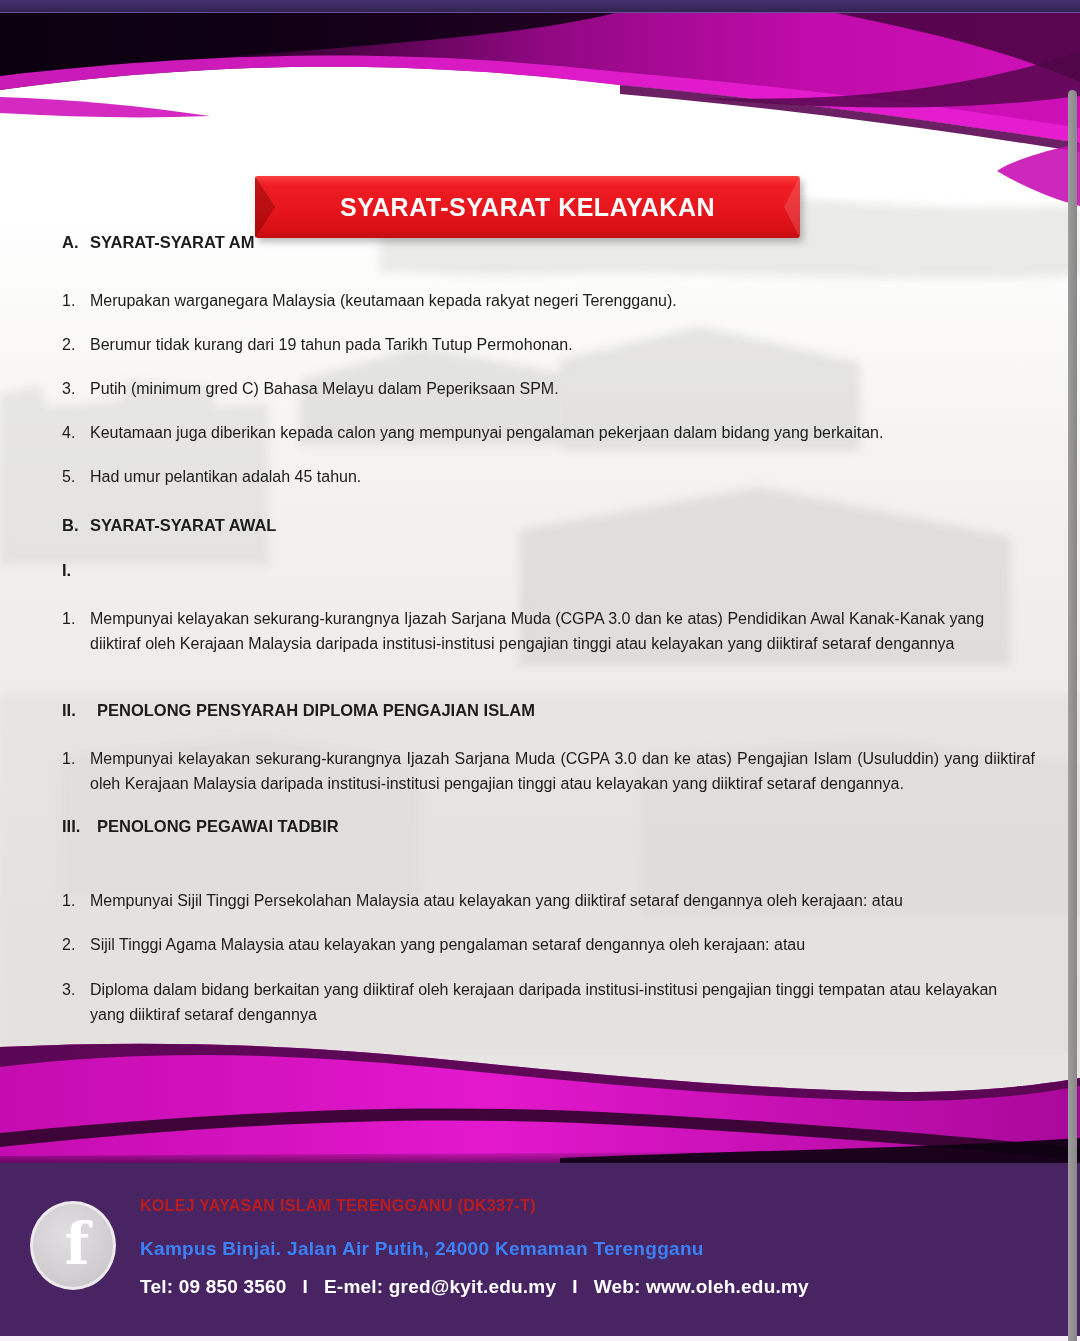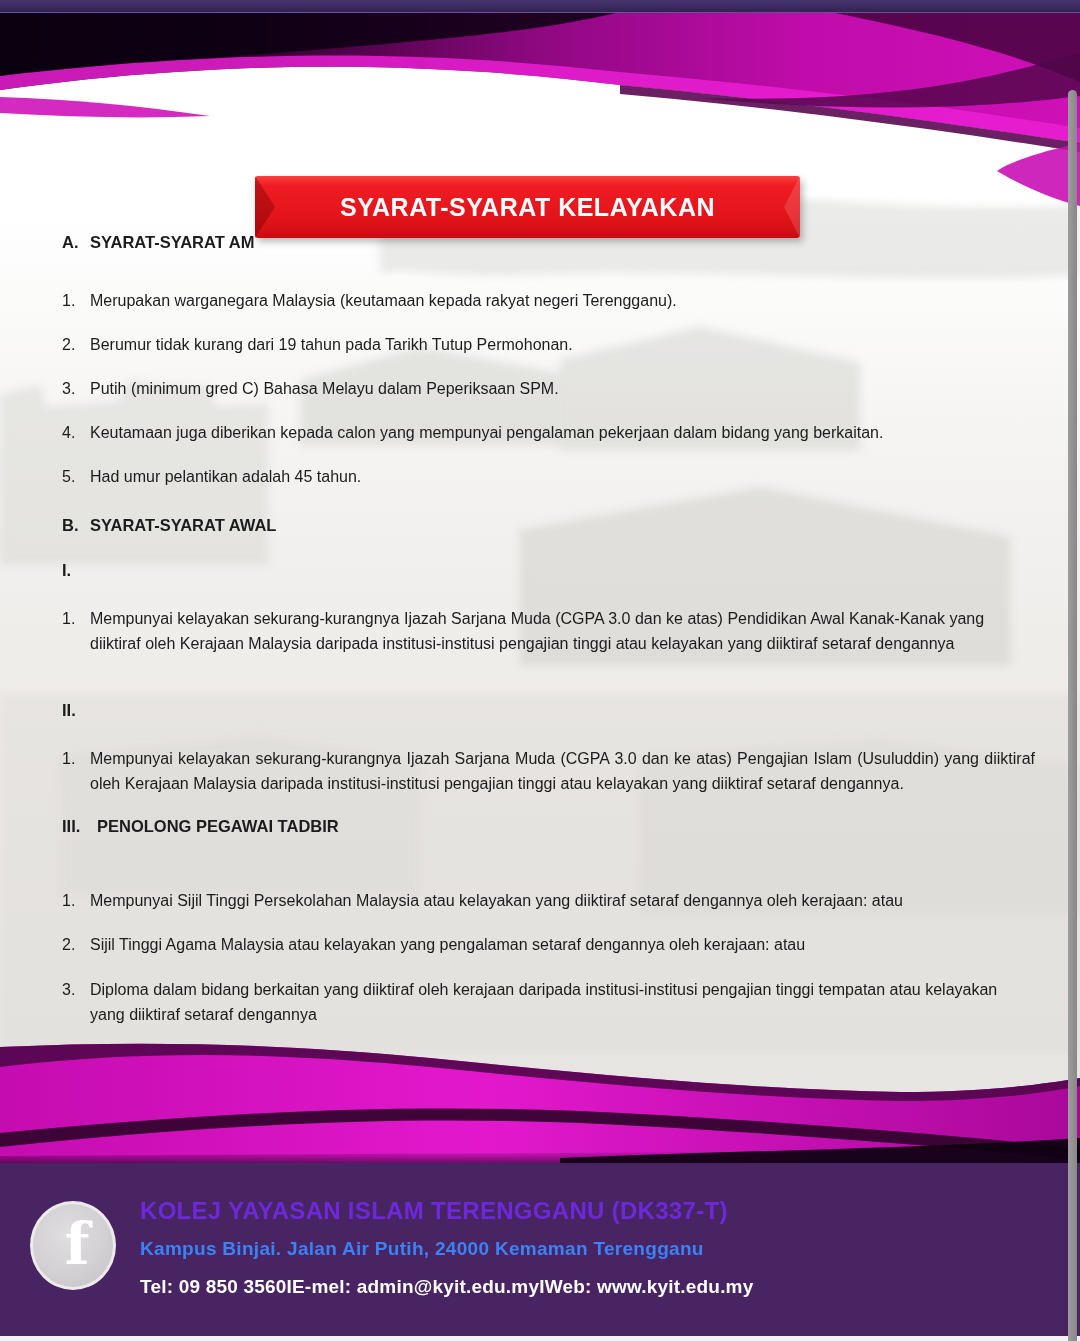--- a/index.html
+++ b/index.html
@@ -42,24 +42,24 @@
   .item.justify .txt{text-align:justify;}
   
   .scrollbar{left:1068px;top:90px;width:9px;height:1251px;z-index:9;
     background:linear-gradient(90deg,#9d9d9d,#878787);border-radius:5px 5px 0 0;}
   
   .fb-circle{left:30px;top:1201px;width:80px;height:83px;border-radius:50%;z-index:7;
     background:radial-gradient(circle at 42% 38%,#e0dee0 0%,#d2d0d2 55%,#c3c1c4 100%);
     border:3px solid #eceaec;display:flex;align-items:center;justify-content:center;}
   .fb-glyph{color:#ffffff;font-size:58px;font-weight:bold;font-family:"DejaVu Serif",serif;
     transform:translate(4px,-2px);}
-  .f-org{left:140px;top:1197px;color:#6d28d9;font-size:24px;font-weight:bold;z-index:7;letter-spacing:.3px;}
+  .f-org{left:140px;top:1197px;color:#b91c1c;font-size:16px;font-weight:bold;z-index:7;letter-spacing:.3px;}
   .f-addr{left:140px;top:1238px;color:#3b82f6;font-size:19px;font-weight:bold;z-index:7;letter-spacing:.3px;}
   .f-tel{left:140px;top:1276px;color:#ffffff;font-size:19px;font-weight:bold;z-index:7;
-    display:flex;align-items:flex-start;letter-spacing:.2px;}
+    display:flex;gap:16px;align-items:flex-start;letter-spacing:.2px;}
 </style>
 </head>
 <body>
 
 <svg class="abs bg-photo" viewBox="0 0 1080 860" aria-hidden="true">
   <g filter="url(#soft)" fill="#d5d5d1">
     <path d="M380,15 C470,-12 560,8 660,2 C780,-6 900,20 1080,10 L1080,80 C900,90 700,72 520,80 C450,83 410,73 380,78 Z" opacity=".8"></path>
     <path d="M0,200 L40,190 L46,212 L120,206 L126,186 L210,192 L216,212 L268,208 L268,370 L0,370 Z" opacity=".8"></path>
     <path d="M300,185 L420,152 L560,178 L560,250 L300,250 Z" fill="#cdcdc9" opacity=".8"></path>
     <path d="M560,165 L700,132 L860,168 L860,255 L560,255 Z" fill="#cbcbc7" opacity=".75"></path>
@@ -155,20 +155,21 @@
 <div class="h-row" style="top:561px">
   <span class="lbl-r">I.</span>
 </div>
 <div class="item" style="top:606px">
   <span class="num">1.</span>
   <span class="txt">Mempunyai kelayakan sekurang-kurangnya Ijazah Sarjana Muda (CGPA 3.0 dan ke atas) Pendidikan Awal Kanak-Kanak yang diiktiraf oleh Kerajaan Malaysia daripada institusi-institusi pengajian tinggi atau kelayakan yang diiktiraf setaraf dengannya</span>
 </div>
 
 <div class="h-row" style="top:701px">
   <span class="lbl-r">II.</span>
+  <span>PENOLONG PENSYARAH DIPLOMA PENGAJIAN ISLAM</span>
 </div>
 <div class="item justify" style="top:746px">
   <span class="num">1.</span>
   <span class="txt">Mempunyai kelayakan sekurang-kurangnya Ijazah Sarjana Muda (CGPA 3.0 dan ke atas) Pengajian Islam (Usuluddin) yang diiktiraf oleh Kerajaan Malaysia daripada institusi-institusi pengajian tinggi atau kelayakan yang diiktiraf setaraf dengannya.</span>
 </div>
 
 <div class="h-row" style="top:817px">
   <span class="lbl-r">III.</span>
   <span>PENOLONG PEGAWAI TADBIR</span>
 </div>
@@ -186,18 +187,18 @@
 </div>
 
 <div class="abs fb-circle">
   <span class="fb-glyph">f</span>
 </div>
 <div class="abs f-org">KOLEJ YAYASAN ISLAM TERENGGANU (DK337-T)</div>
 <div class="abs f-addr">Kampus Binjai. Jalan Air Putih, 24000 Kemaman Terengganu</div>
 <div class="abs f-tel">
   <span>Tel: 09 850 3560</span>
   <span>I</span>
-  <span>E-mel: admin@kyit.edu.my</span>
+  <span>E-mel: gred@kyit.edu.my</span>
   <span>I</span>
-  <span>Web: www.kyit.edu.my</span>
+  <span>Web: www.oleh.edu.my</span>
 </div>
 
 <div class="abs scrollbar"></div>
 
 </body></html>

